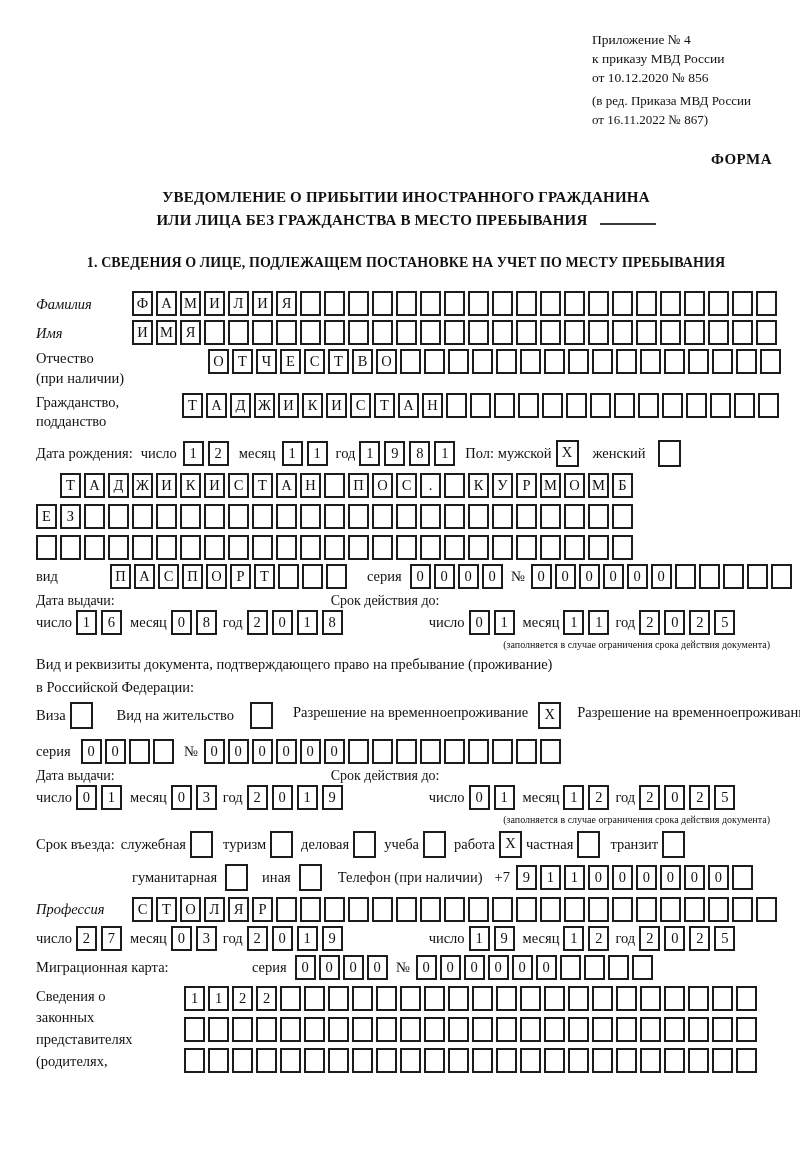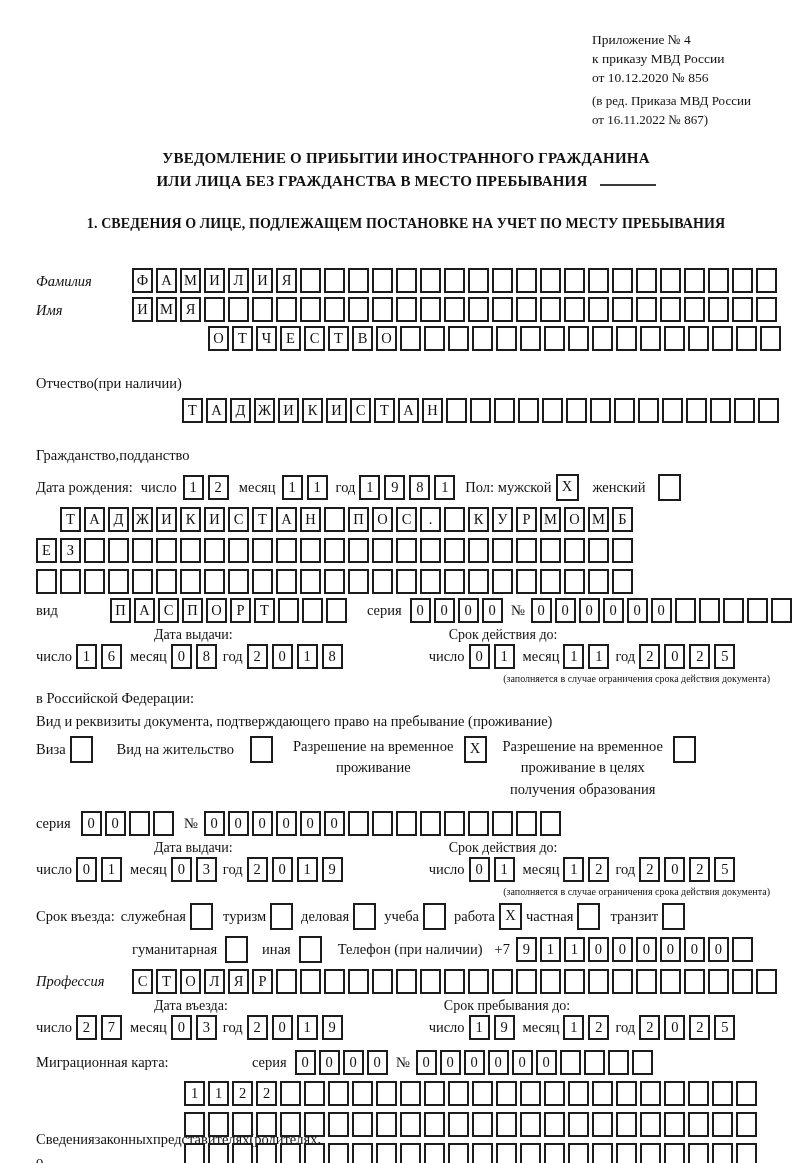--- a/index.html
+++ b/index.html
@@ -7,71 +7,72 @@
   .page{box-sizing:border-box;width:800px;min-height:1163px;padding:30px 24px 14px 36px;position:relative;}
 
   
   .hdr{width:178px;margin-left:auto;margin-right:6px;font-size:13.5px;line-height:1.42;}
   .hdr .ed{margin-top:5px;font-size:13px;}
   .forma{text-align:right;font-weight:bold;font-size:15px;letter-spacing:.5px;margin:22px 4px 0 0;}
 
   
   .title{text-align:center;font-weight:bold;font-size:15px;line-height:1.5;margin-top:18px;letter-spacing:.2px;}
   .blank{display:inline-block;width:56px;border-bottom:2.5px solid #3a3a3a;height:2px;margin-left:12px;}
-  .sec1{text-align:center;font-weight:bold;font-size:14px;margin:24px 0 36px 0;letter-spacing:.1px;}
+  .sec1{text-align:center;font-weight:bold;font-size:14px;margin:24px 0 20px 0;letter-spacing:.1px;}
 
   
   .row{display:flex;align-items:flex-start;margin-bottom:4px;}
   .row.mid{align-items:center;}
   .lbl{font-size:14.5px;line-height:1.4;flex:0 0 auto;}
-  .lblcol{display:flex;flex-direction:row;flex:0 0 auto;font-size:14.5px;line-height:1.35;margin-top:48px;}
+  .lblcol{display:flex;flex-direction:column;flex:0 0 auto;font-size:14.5px;line-height:1.35;}
   .lblcol.tall{line-height:1.62;}
   .lblcol.rep{line-height:1.5;}
   .w96{width:96px;flex:0 0 auto;font-style:italic;}
   .w74{width:74px;flex:0 0 auto;}
   .w146{width:146px;flex:0 0 auto;}
   .w148{width:148px;flex:0 0 auto;}
   .w170{width:170px;flex:0 0 auto;}
   .w172{width:172px;flex:0 0 auto;}
 
   
   .cells{display:inline-flex;gap:3px;flex:0 0 auto;}
   .cells.d{gap:4px;}
   .cell{box-sizing:border-box;flex:0 0 auto;width:21px;height:25px;border:2px solid #1c1c1c;background:#fff;
         text-align:center;font-size:14.5px;line-height:20px;font-family:"Liberation Serif","DejaVu Serif",serif;}
   .cells.cb .cell{width:23px;height:27px;}
 
   .colcells{display:flex;flex-direction:column;gap:6px;}
 
   
   .dateheads{display:flex;font-size:14px;margin:3px 0 1px 0;}
-  .dh1{margin-left:118px;}
+  .dh1{}
   .dh2{margin-left:216px;}
   .note-r{text-align:right;font-size:10px;margin:1px 6px 6px 0;}
   .txtline{font-size:14.5px;margin-bottom:6px;}
   .optrow{margin:2px 0 10px 0;}
   .optrow .slbl{line-height:27px;}
-  .optlines{display:flex;flex-direction:column;align-items:center;line-height:1.5;font-size:14.5px;flex:0 0 auto;text-align:left;}
+  .optlines{display:flex;flex-direction:row;align-items:center;line-height:1.5;font-size:14.5px;flex:0 0 auto;text-align:left;}
 
   .ml4{margin-left:4px}.ml6{margin-left:6px}.ml8{margin-left:8px}.ml10{margin-left:10px}
   .ml12{margin-left:12px}.ml14{margin-left:14px}.ml16{margin-left:16px}.ml20{margin-left:20px}
   .ml24{margin-left:24px}.ml46{margin-left:46px}.ml86{margin-left:86px}.ml96{margin-left:96px}
 </style>
 </head>
 <body>
 
 <div class="page">
 
   <div class="hdr">
     <div>Приложение № 4</div>
     <div>к приказу МВД России</div>
     <div>от 10.12.2020 № 856</div>
     <div class="ed">(в ред. Приказа МВД России</div>
     <div class="ed" style="margin-top:0">от 16.11.2022 № 867)</div>
   </div>
+  <div class="forma">ФОРМА</div>
 
   <div class="title">
     <div>УВЕДОМЛЕНИЕ О ПРИБЫТИИ ИНОСТРАННОГО ГРАЖДАНИНА</div>
     <div><span>ИЛИ ЛИЦА БЕЗ ГРАЖДАНСТВА В МЕСТО ПРЕБЫВАНИЯ</span><span class="blank"></span></div>
   </div>
 
   <div class="sec1">1. СВЕДЕНИЯ О ЛИЦЕ, ПОДЛЕЖАЩЕМ ПОСТАНОВКЕ НА УЧЕТ ПО МЕСТУ ПРЕБЫВАНИЯ</div>
 
   <div class="row mid">
     <span class="lbl w96">Фамилия</span>
@@ -393,22 +394,22 @@
     <span class="lbl ml6">год</span>
     <span class="cells d ml4">
         <span class="cell">2</span>
         <span class="cell">0</span>
         <span class="cell">2</span>
         <span class="cell">5</span>
       </span>
   </div>
   <div class="note-r">(заполняется в случае ограничения срока действия документа)</div>
 
+  <div class="txtline">Вид и реквизиты документа, подтверждающего право на пребывание (проживание)</div>
   <div class="txtline">в Российской Федерации:</div>
-  <div class="txtline">Вид и реквизиты документа, подтверждающего право на пребывание (проживание)</div>
 
   <div class="row optrow">
     <span class="lbl slbl">Виза</span>
     <span class="cells cb ml4">
         <span class="cell"></span>
       </span>
     <span class="lbl slbl ml24">Вид на жительство</span>
     <span class="cells cb ml16">
         <span class="cell"></span>
       </span>
@@ -582,24 +583,20 @@
         <span class="cell"></span>
         <span class="cell"></span>
         <span class="cell"></span>
         <span class="cell"></span>
         <span class="cell"></span>
         <span class="cell"></span>
         <span class="cell"></span>
       </span>
   </div>
 
-  <div class="dateheads">
-    <span class="dh1">Дата въезда:</span>
-    <span class="dh2">Срок пребывания до:</span>
-  </div>
   <div class="row mid">
     <span class="lbl">число</span>
     <span class="cells d ml4">
         <span class="cell">2</span>
         <span class="cell">7</span>
       </span>
     <span class="lbl ml8">месяц</span>
     <span class="cells d ml4">
         <span class="cell">0</span>
         <span class="cell">3</span>
@@ -623,21 +620,21 @@
       </span>
     <span class="lbl ml6">год</span>
     <span class="cells d ml4">
         <span class="cell">2</span>
         <span class="cell">0</span>
         <span class="cell">2</span>
         <span class="cell">5</span>
       </span>
   </div>
 
-  <div class="row mid" style="margin-top:10px">
+  <div class="row mid" style="margin-top:4px">
     <span class="lbl w170">Миграционная карта:</span>
     <span class="lbl ml46">серия</span>
     <span class="cells ml8">
         <span class="cell">0</span>
         <span class="cell">0</span>
         <span class="cell">0</span>
         <span class="cell">0</span>
       </span>
     <span class="lbl ml8">№</span>
     <span class="cells ml6">

